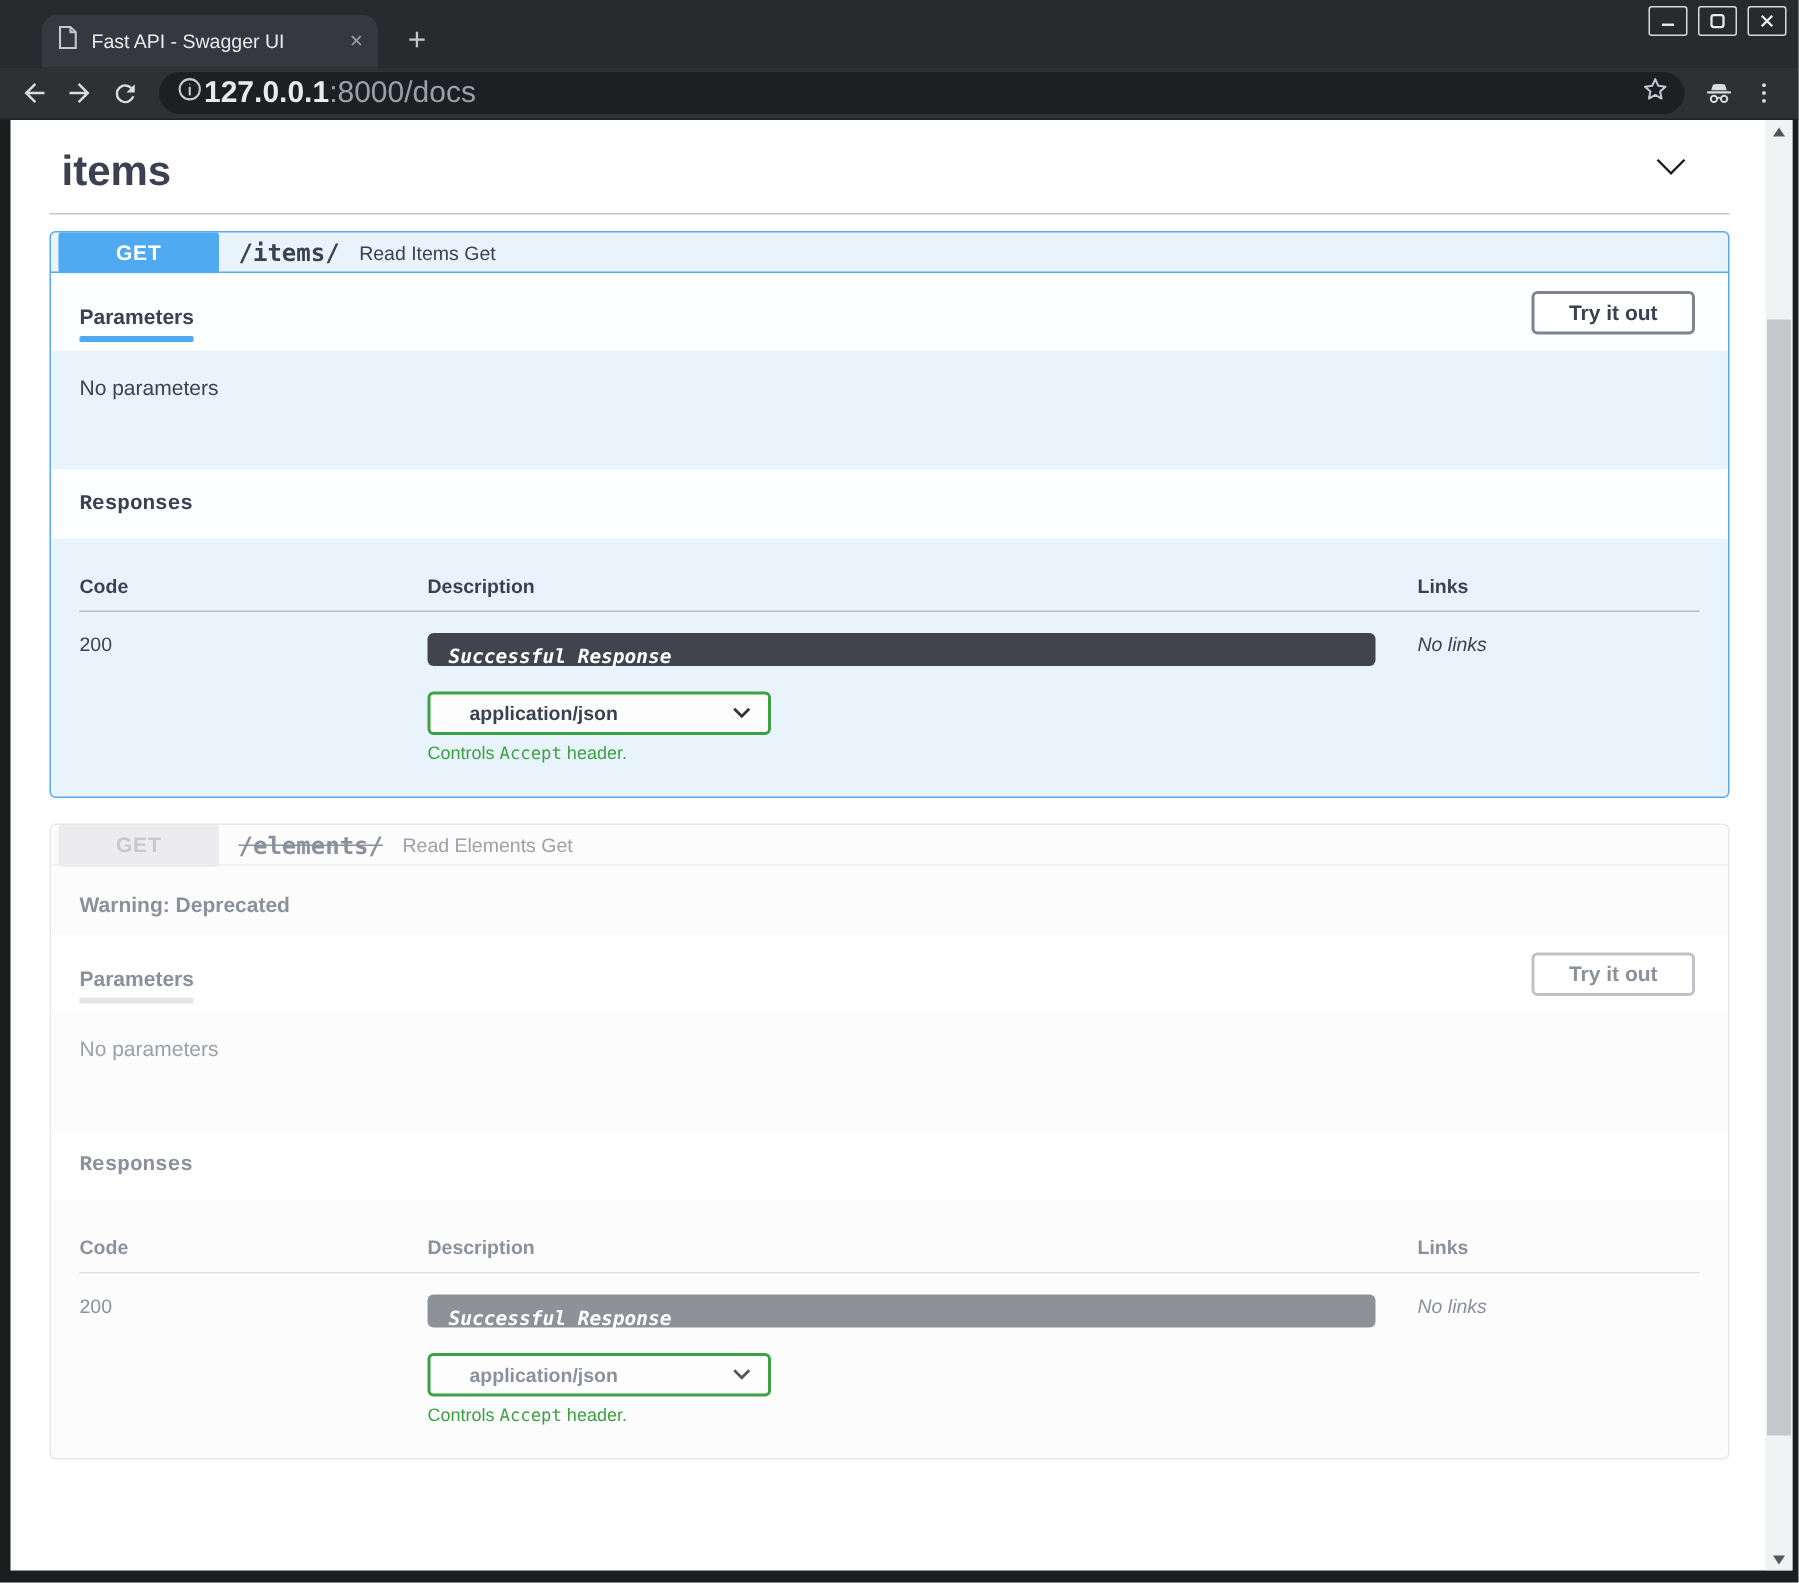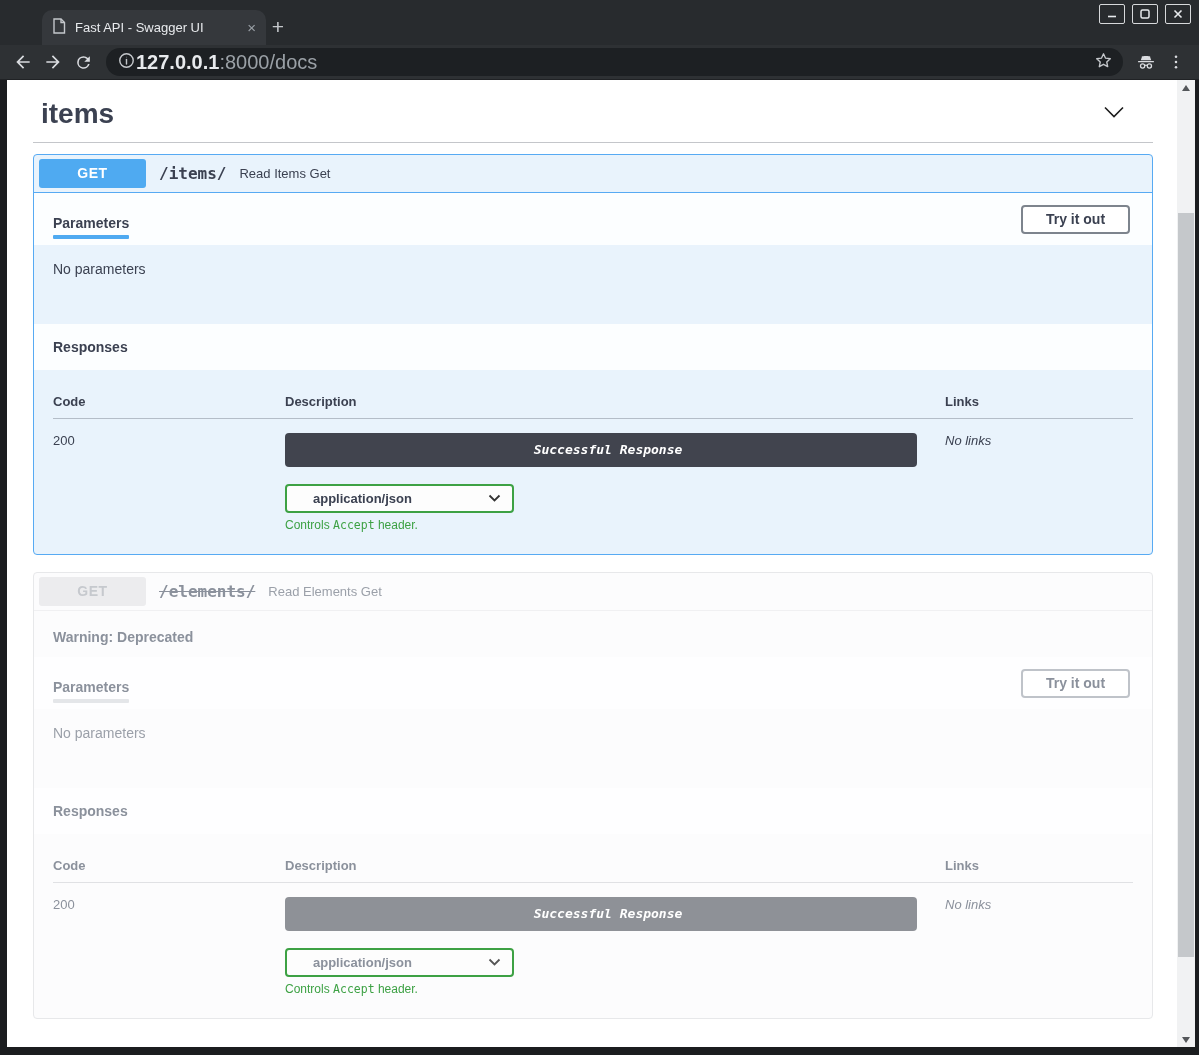--- a/index.html
+++ b/index.html
@@ -2,21 +2,21 @@
 <html><head>
 <meta charset="utf-8">
 <style>
   * { margin:0; padding:0; box-sizing:border-box; }
   html,body { width:1199px; height:1055px; }
   body { font-family:"Liberation Sans", sans-serif; background:#1b1d1f; position:relative; overflow:hidden; }
 
   
   .window { position:absolute; inset:0; }
   .titlebar { position:absolute; left:0; top:0; right:0; height:45px; background:#282b2e; }
-  .tab { position:absolute; left:42px; top:10px; width:224px; height:35px; background:#35383c;
+  .tab { position:absolute; left:28px; top:10px; width:224px; height:35px; background:#35383c;
          border-radius:10px 10px 0 0; display:flex; align-items:center; padding:0 10px; }
   .tab-title { color:#e8eaed; font-size:13px; margin-left:9px; white-space:nowrap; overflow:hidden; flex:1; }
   .tab-close { color:#9aa0a6; font-size:15px; line-height:15px; margin-left:6px; cursor:default; }
   .new-tab { position:absolute; left:264px; top:13px; color:#c4c7cb; font-size:21px; font-weight:400; width:28px; height:28px;
              text-align:center; line-height:27px; }
   .win-controls { position:absolute; right:8px; top:4px; display:flex; gap:7px; }
   .win-btn { width:26px; height:20px; border:1px solid #d7d9db; border-radius:2px; display:flex; align-items:center; justify-content:center; }
 
   .toolbar { position:absolute; left:0; top:45px; right:0; height:35px; background:#2e3134;
              display:flex; align-items:center; padding:0 12px; gap:8px; border-bottom:1px solid #202225; }
@@ -41,21 +41,21 @@
   .tag-header { display:flex; align-items:center; justify-content:space-between;
                 padding:10px 0 12px 8px; border-bottom:1px solid rgba(59,65,81,.3); }
   .tag-name { font-size:28px; font-weight:700; color:#3b4151; }
   .tag-chevron { margin-right:28px; }
 
   
   .op { border:1px solid; border-radius:4px; margin-top:11px; overflow:hidden; }
   .op.get { border-color:#57aaf3; background:#e9f3fc; }
   .op.deprecated { border-color:#e7e8ea; background:#fcfcfd; margin-top:17px; }
 
-  .op-summary { display:flex; align-items:center; padding:4px 10px 4px 5px; border-bottom:1px solid; height:38px; }
+  .op-summary { display:flex; align-items:center; padding:4px 10px 4px 5px; border-bottom:1px solid; height:27px; }
   .op.get .op-summary { border-color:#57aaf3; }
   .op.deprecated .op-summary { border-color:#f0f0f2; }
 
   .method-badge { width:107px; height:29px; border-radius:3px; font-weight:700; font-size:14px;
                   text-align:center; line-height:29px; letter-spacing:.5px; }
   .op.get .method-badge { background:#4faaf1; color:#ffffff; }
   .op.deprecated .method-badge { background:#ececee; color:#c6c9ce; }
 
   .op-path { font-family:"DejaVu Sans Mono", monospace; font-weight:700; font-size:16px; color:#3b4151; margin-left:13px; }
   .op.deprecated .op-path { color:#8b919c; text-decoration:line-through; }
@@ -73,32 +73,32 @@
   .tab-underline { position:absolute; left:0; bottom:6px; height:4px; width:100%; border-radius:1px; background:#4faaf1; }
   .op.deprecated .tab-underline { background:#e4e6e9; }
 
   .tryout-btn { border:2px solid #7d848d; border-radius:4px; background:#ffffff; color:#3b4151;
                 font-family:"Liberation Sans", sans-serif; font-size:14px; font-weight:700; width:109px; height:29px; cursor:pointer;margin-left:36px; }
   .op.deprecated .tryout-btn { color:#8b919c; border-color:#bfc3c9; }
 
   .sec-body { padding:16px 19px 47px; font-size:14px; color:#3b4151; }
   .op.deprecated .sec-body { color:#9ba0a9; }
 
-  .resp-header { height:46px; }
+  .resp-header { height:46px;font-family:Liberation Mono, monospace; }
 
   .resp-body { padding:19px 19px 22px; }
   .resp-grid { display:grid; grid-template-columns:232px 660px 1fr; }
   .resp-cols { border-bottom:1px solid rgba(59,65,81,.3); padding:5px 0 9px; font-size:13px; font-weight:700; color:#3b4151; }
   .op.deprecated .resp-cols { color:#8b919c; border-bottom-color:rgba(59,65,81,.14); }
   .resp-row { padding-top:14px; font-size:13px; color:#3b4151; }
   .op.deprecated .resp-row { color:#8b919c; }
 
-  .resp-box { width:632px; height:34px; border-radius:4px; background:#41444e; color:#ffffff;
+  .resp-box { width:632px; height:22px; border-radius:4px; background:#41444e; color:#ffffff;
               font-family:"DejaVu Sans Mono", monospace; font-style:italic; font-weight:700; font-size:13px;
-              line-height:34px; padding-left:14px;text-align:center; }
+              line-height:34px; padding-left:14px; }
   .op.deprecated .resp-box { background:#8e9197; }
 
   .media-select { margin-top:17px; width:229px; height:29px; border:2px solid #3da144; border-radius:4px; background:#fdfdfd;
                   display:flex; align-items:center; justify-content:space-between; padding:0 11px 0 13px; cursor:pointer; }
   .media-select-value { font-size:13px; font-weight:700; color:#3b4151;margin-left:13px; }
   .op.deprecated .media-select-value { color:#8b919c; }
 
   .accept-note { margin-top:5px; font-size:12px; color:#3da144; }
   .accept-note .code { font-family:"DejaVu Sans Mono", monospace; font-size:11.5px; }
 

